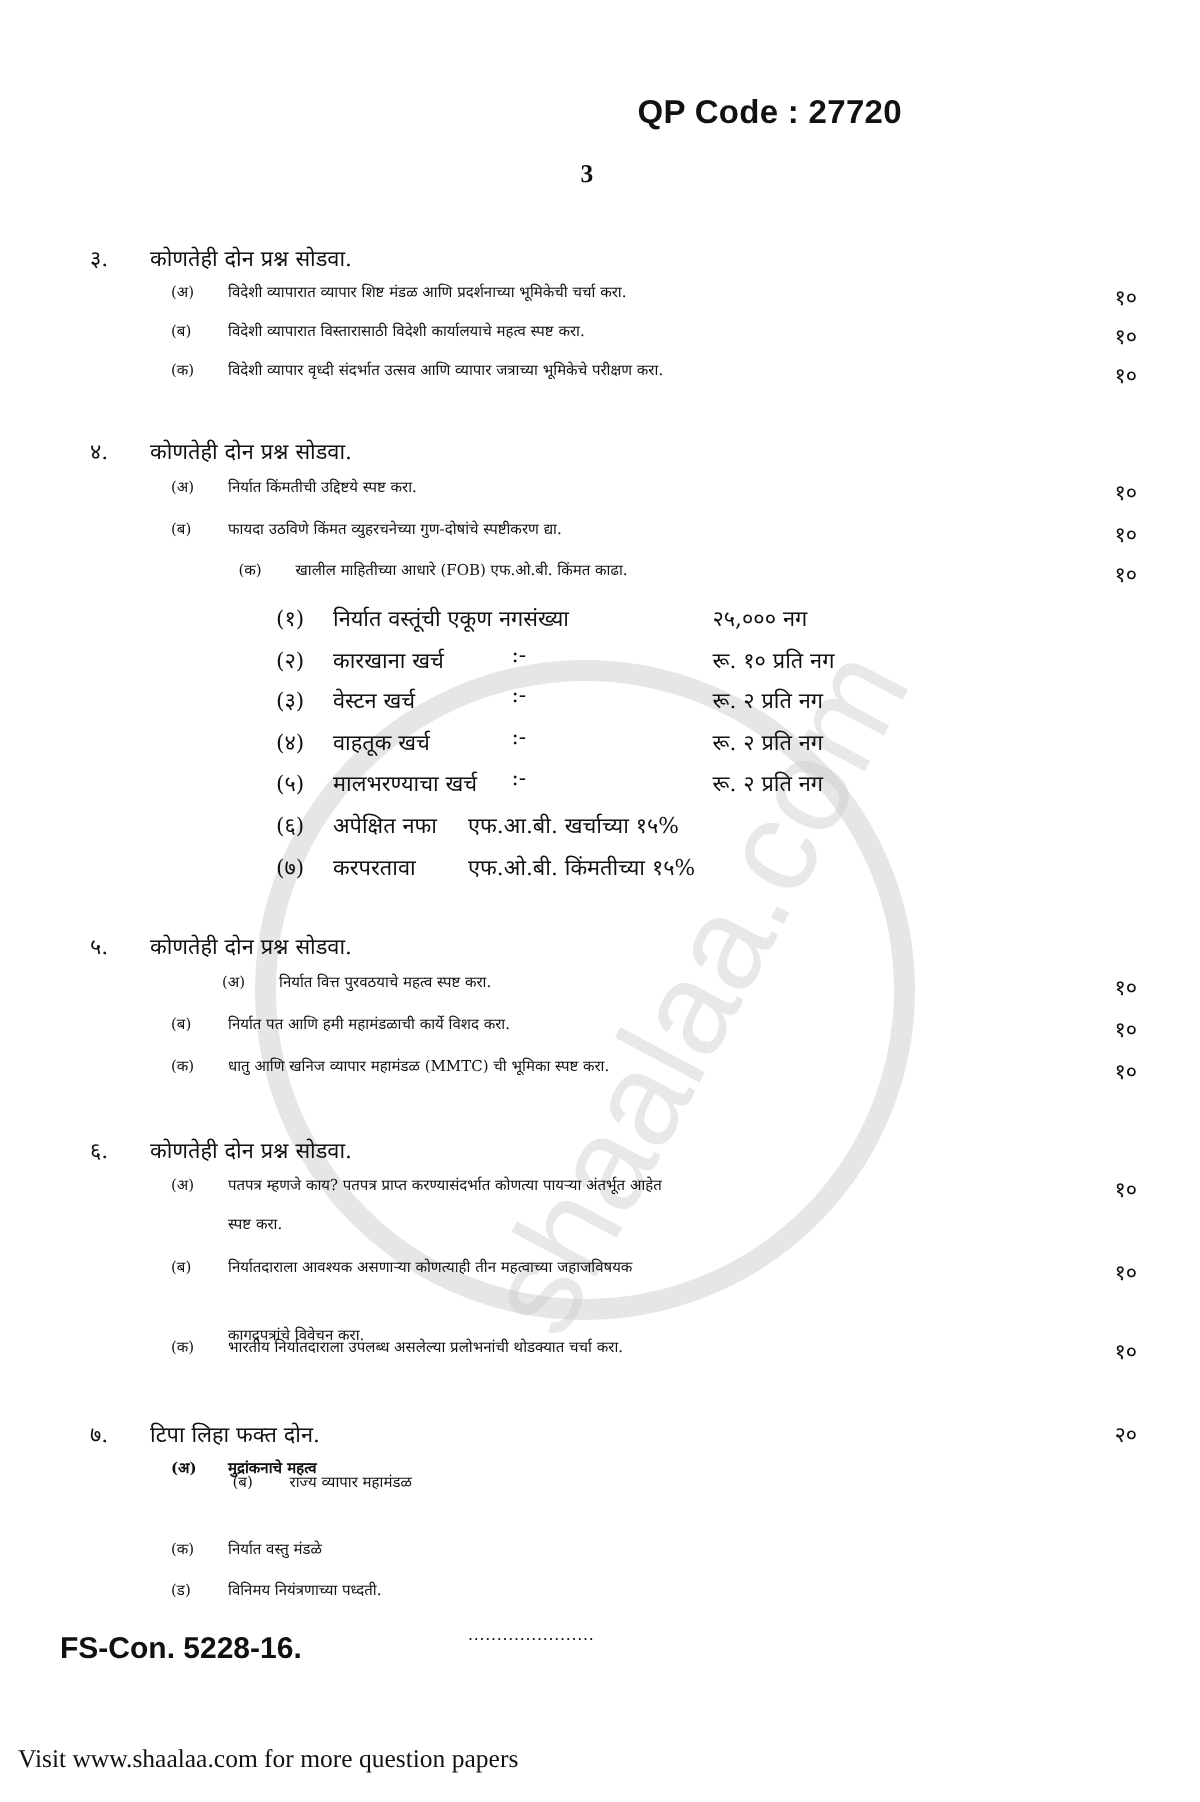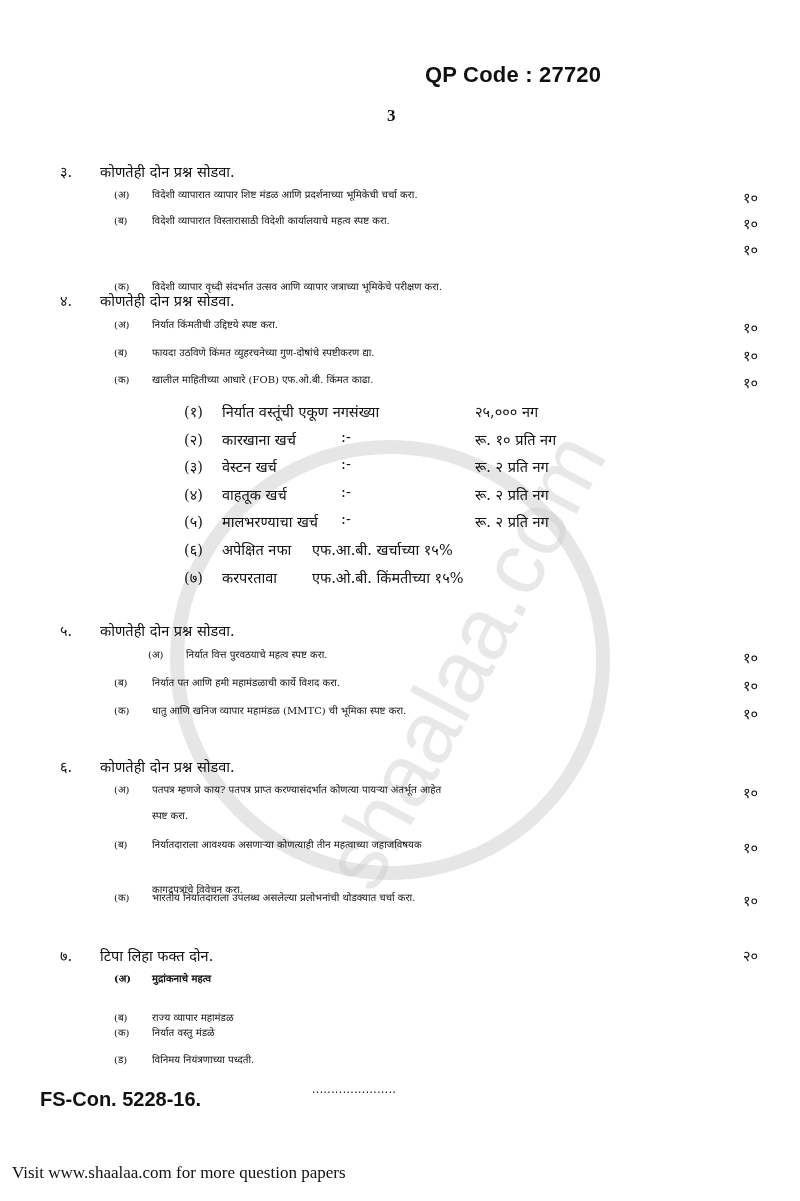--- a/index.html
+++ b/index.html
@@ -60,32 +60,32 @@
 <div class="page-num">3</div>
 
 <div class="q-head" style="left:60px; top:161px;">
   <span class="qno">३.</span>
   <span class="qtxt">कोणतेही दोन प्रश्न सोडवा.</span>
 </div>
 <div class="sub" style="top:187px;"><span class="lbl">(अ)</span><span>विदेशी व्यापारात व्यापार शिष्ट मंडळ आणि प्रदर्शनाच्या भूमिकेची चर्चा करा.</span></div>
 <div class="marks" style="top:187px;">१०</div>
 <div class="sub" style="top:213px;"><span class="lbl">(ब)</span><span>विदेशी व्यापारात विस्तारासाठी विदेशी कार्यालयाचे महत्व स्पष्ट करा.</span></div>
 <div class="marks" style="top:213px;">१०</div>
-<div class="sub" style="top:239px;margin-top:40px;"><span class="lbl">(क)</span><span>विदेशी व्यापार वृध्दी संदर्भात उत्सव आणि व्यापार जत्राच्या भूमिकेचे परीक्षण करा.</span></div>
+<div class="sub" style="top:239px;"><span class="lbl">(क)</span><span>विदेशी व्यापार वृध्दी संदर्भात उत्सव आणि व्यापार जत्राच्या भूमिकेचे परीक्षण करा.</span></div>
 <div class="marks" style="top:239px;">१०</div>
 
 <div class="q-head" style="left:60px; top:290px;">
   <span class="qno">४.</span>
   <span class="qtxt">कोणतेही दोन प्रश्न सोडवा.</span>
 </div>
 <div class="sub" style="top:317px;"><span class="lbl">(अ)</span><span>निर्यात किंमतीची उद्दिष्टये स्पष्ट करा.</span></div>
 <div class="marks" style="top:317px;">१०</div>
 <div class="sub" style="top:345px;"><span class="lbl">(ब)</span><span>फायदा उठविणे किंमत व्युहरचनेच्या गुण-दोषांचे स्पष्टीकरण द्या.</span></div>
 <div class="marks" style="top:345px;">१०</div>
-<div class="sub" style="top:372px;"><span class="lbl">(क)</span><span>खालील माहितीच्या आधारे (FOB) एफ.ओ.बी. किंमत काढा.</span></div>
+<div class="sub" style="top:372px;margin-left:45px;"><span class="lbl">(क)</span><span>खालील माहितीच्या आधारे (FOB) एफ.ओ.बी. किंमत काढा.</span></div>
 <div class="marks" style="top:372px;">१०</div>
 
 <div class="data-row" style="top:401px;">
   <span class="n">(१)</span>
   <span class="k">निर्यात वस्तूंची एकूण नगसंख्या</span>
   <span class="s"></span>
   <span class="v">२५,००० नग</span>
 </div>
 <div class="data-row" style="top:429px;">
   <span class="n">(२)</span>
@@ -145,19 +145,19 @@
 <div class="sub" style="top:882px; left:152px;">कागदपत्रांचे विवेचन करा.</div>
 <div class="sub" style="top:890px;"><span class="lbl">(क)</span><span>भारतीय निर्यातदाराला उपलब्ध असलेल्या प्रलोभनांची थोडक्यात चर्चा करा.</span></div>
 <div class="marks" style="top:890px;">१०</div>
 
 <div class="q-head" style="left:60px; top:945px;">
   <span class="qno">७.</span>
   <span class="qtxt">टिपा लिहा फक्त दोन.</span>
 </div>
 <div class="marks" style="top:945px;">२०</div>
 <div class="sub" style="top:971px;font-weight:bold;"><span class="lbl">(अ)</span><span>मुद्रांकनाचे महत्व</span></div>
-<div class="sub" style="top:1010px;"><span class="lbl">(ब)</span><span>राज्य व्यापार महामंडळ</span></div>
+<div class="sub" style="top:980px;margin-left:41px;"><span class="lbl">(ब)</span><span>राज्य व्यापार महामंडळ</span></div>
 <div class="sub" style="top:1025px;"><span class="lbl">(क)</span><span>निर्यात वस्तु मंडळे</span></div>
 <div class="sub" style="top:1052px;"><span class="lbl">(ड)</span><span>विनिमय नियंत्रणाच्या पध्दती.</span></div>
 
 <div class="dots">......................</div>
 <div class="footer-code">FS-Con. 5228-16.</div>
 <div class="visit">Visit www.shaalaa.com for more question papers</div>
 
 </body></html>

